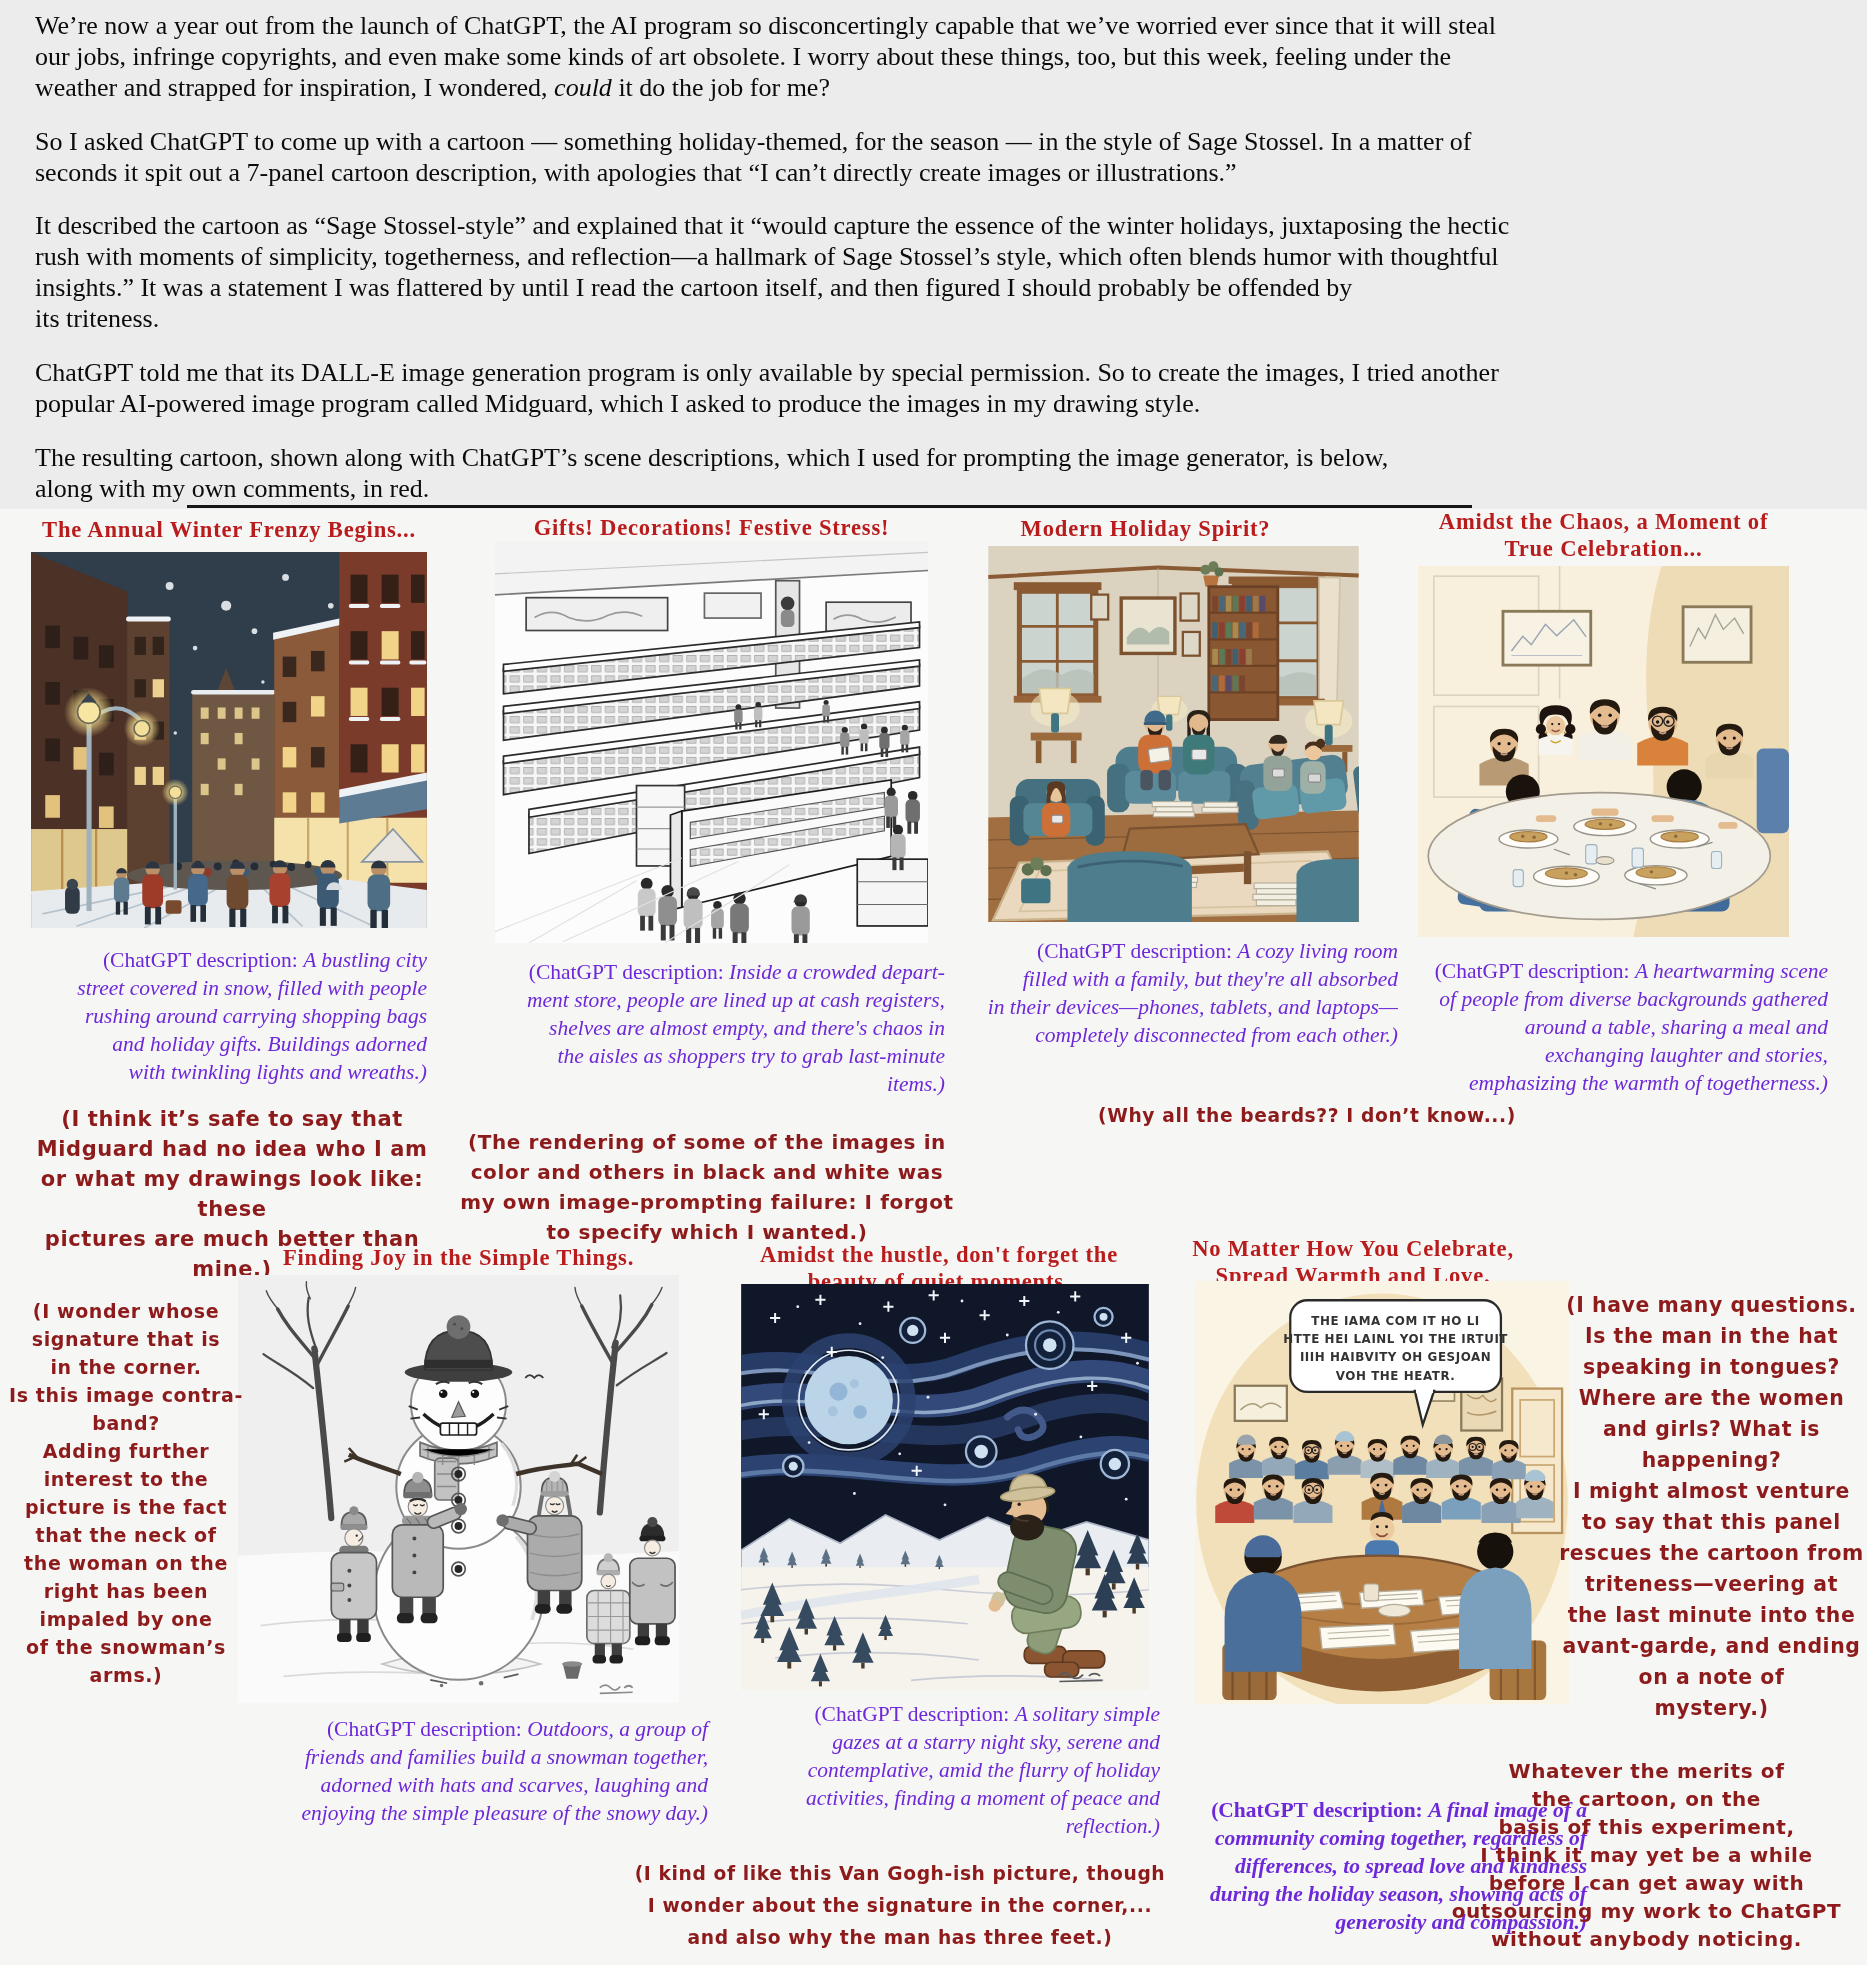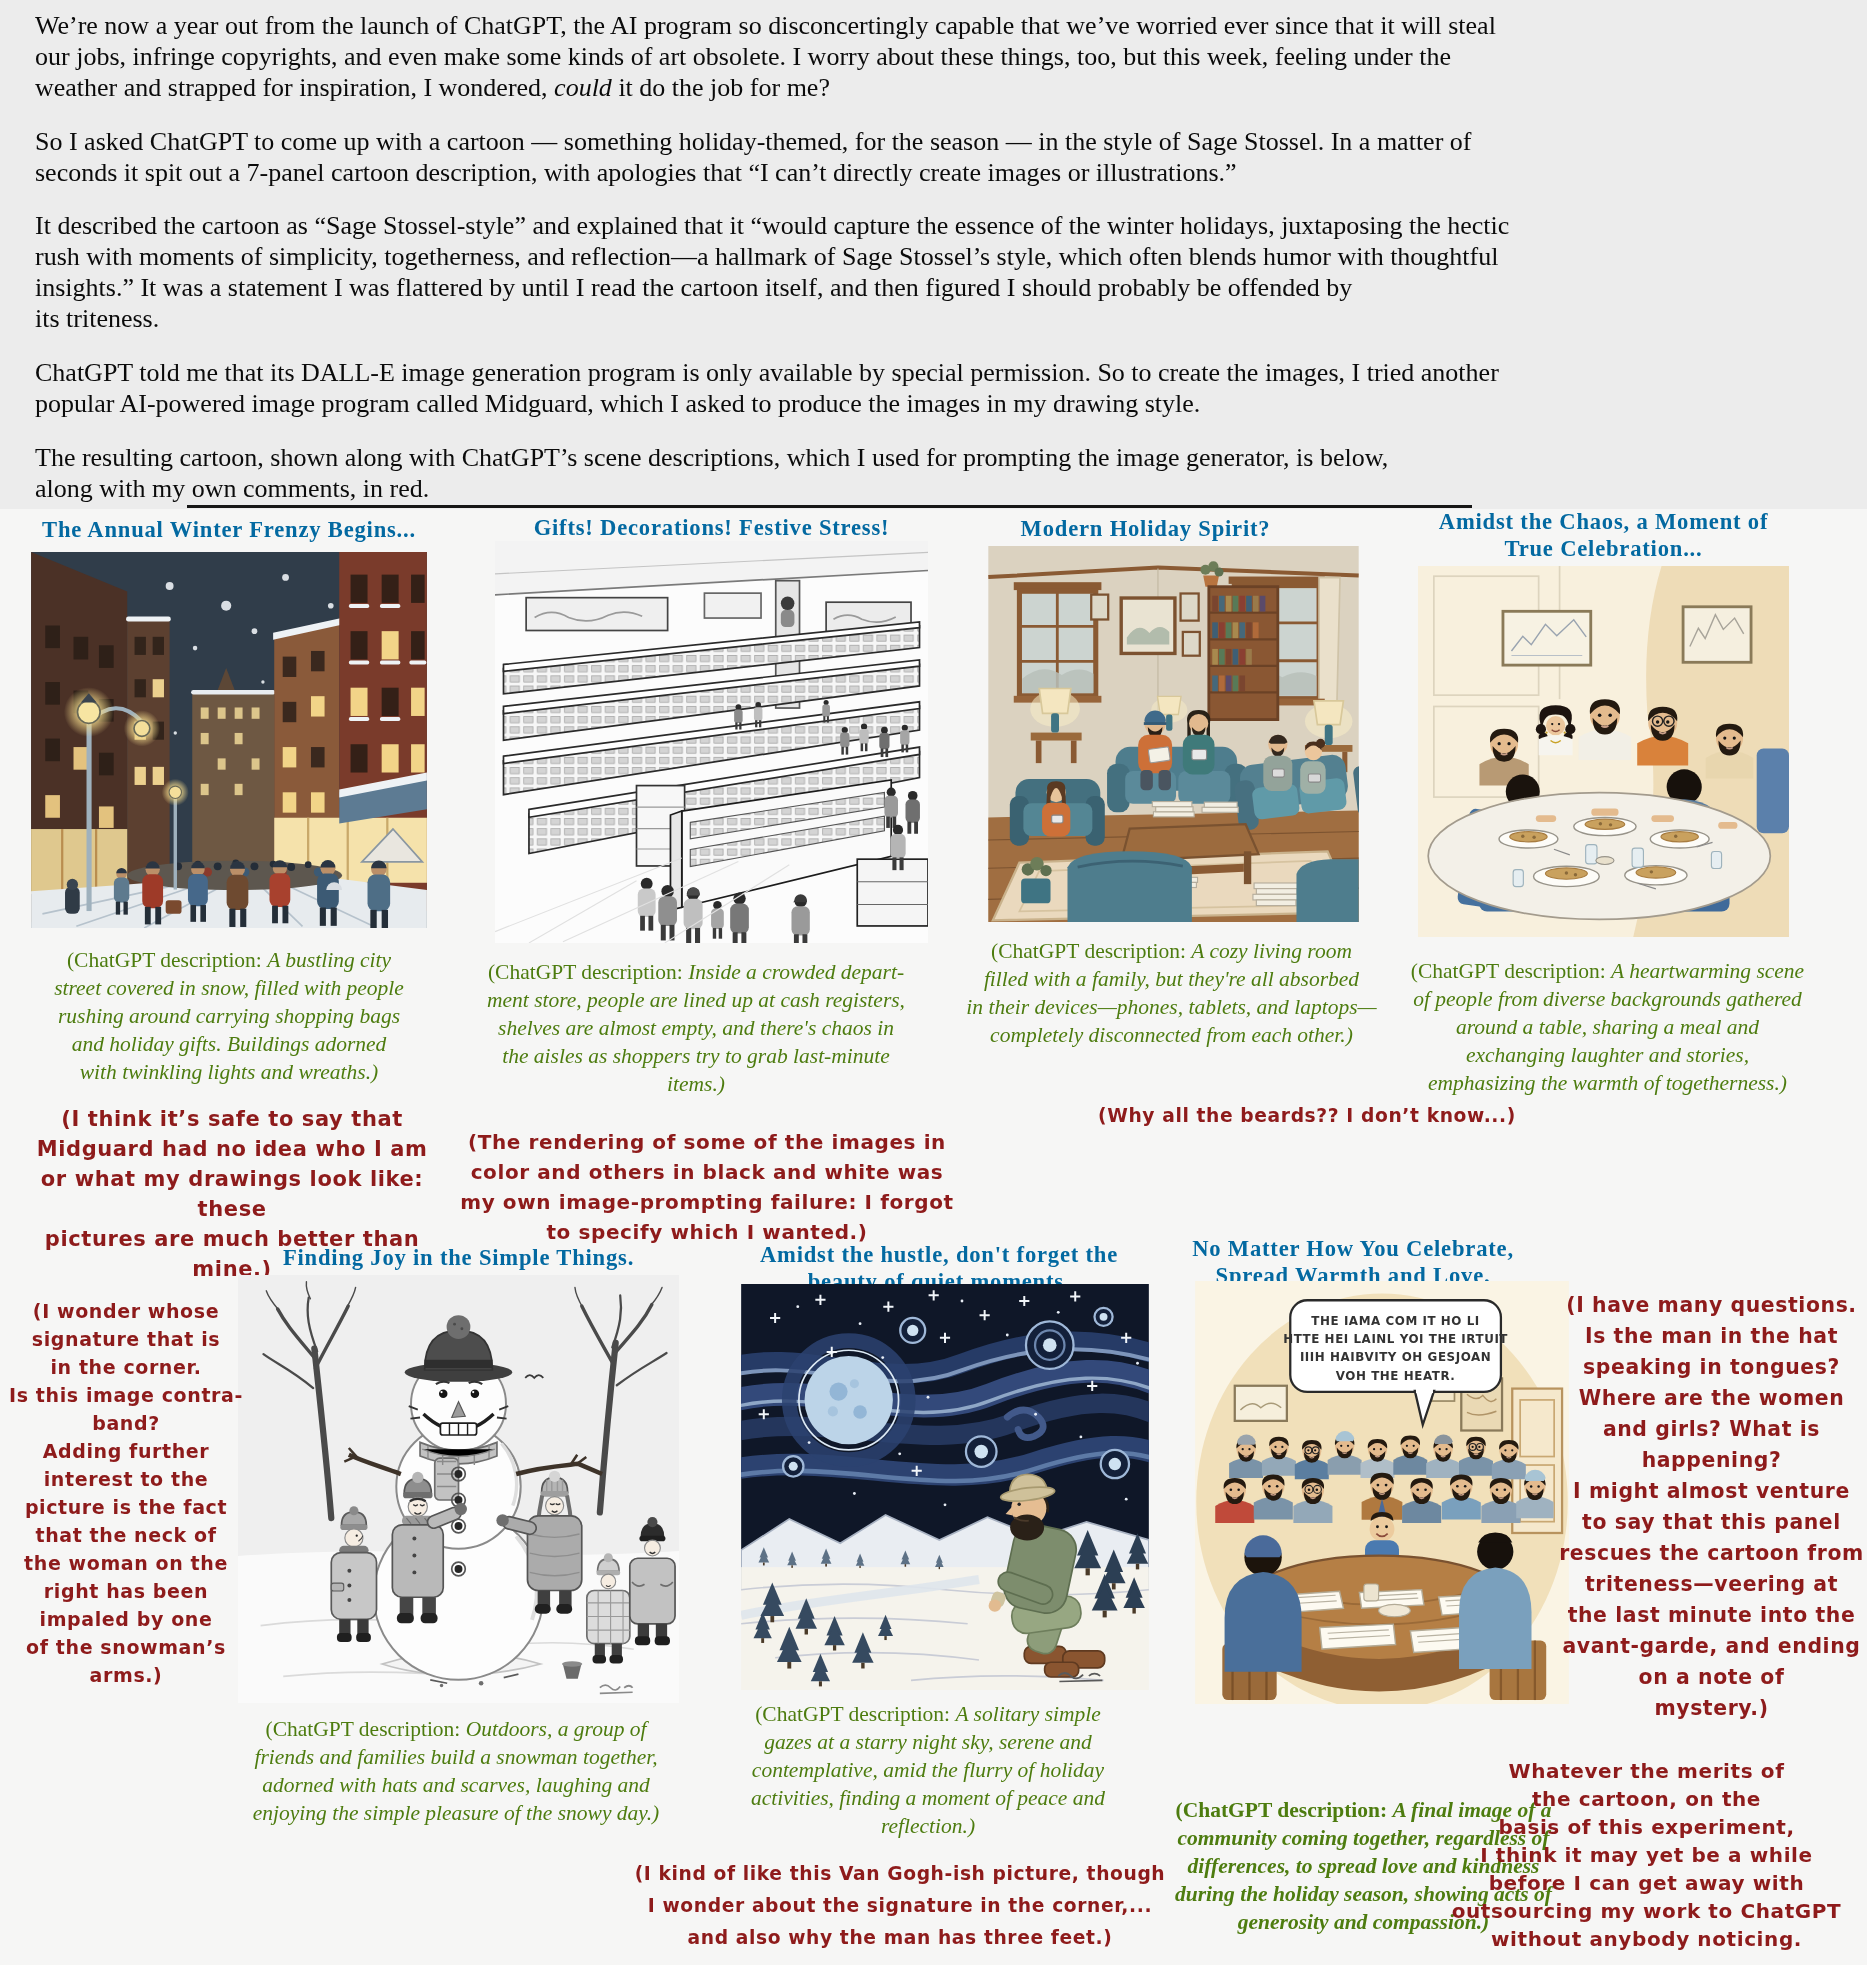--- a/index.html
+++ b/index.html
@@ -1,22 +1,22 @@
 <!DOCTYPE html>
 <html style="font-size:9px"><head>
 <meta charset="utf-8">
 <style>
   html,body{margin:0;padding:0;}
   .page{position:relative;width:1868px;height:1965px;background:#ececec;font-family:"Liberation Serif",serif;color:#0b0b0b;overflow:hidden;}
   .lower-band{position:absolute;left:0;top:509px;width:1868px;height:1456px;background:#f6f6f5;}
   .abs{position:absolute;}
   .intro p{margin:0 0 22.6px 0;font-size:26px;line-height:31px;white-space:pre-line;}
   .rule{position:absolute;background:#161616;}
-  .ptitle{margin:0;font-weight:bold;font-size:22.6px;line-height:27px;letter-spacing:0.8px;text-align:center;white-space:pre-line;color:#0369a1;}
-  .caption{font-size:21.5px;line-height:28px;text-align:center;white-space:pre-line;color:#4d7c0f;}
+  .ptitle{margin:0;font-weight:bold;font-size:22.6px;line-height:27px;letter-spacing:0.8px;text-align:center;white-space:pre-line;color:#b91c1c;}
+  .caption{font-size:21.5px;line-height:28px;text-align:right;white-space:pre-line;color:#6d28d9;}
   .cap-ital{font-style:italic;}
   .red{font-family:"DejaVu Sans",sans-serif;color:#8e1b1b;font-weight:600;text-align:center;white-space:pre-line;letter-spacing:0.6px;}
   .img-frame{overflow:hidden;}
   .img-frame svg{display:block;width:100%;height:100%;}
   .bubble-text{font-family:"DejaVu Sans",sans-serif;font-weight:600;letter-spacing:1px;}
 </style>
 </head>
 <body>
 
 <div class="page">

